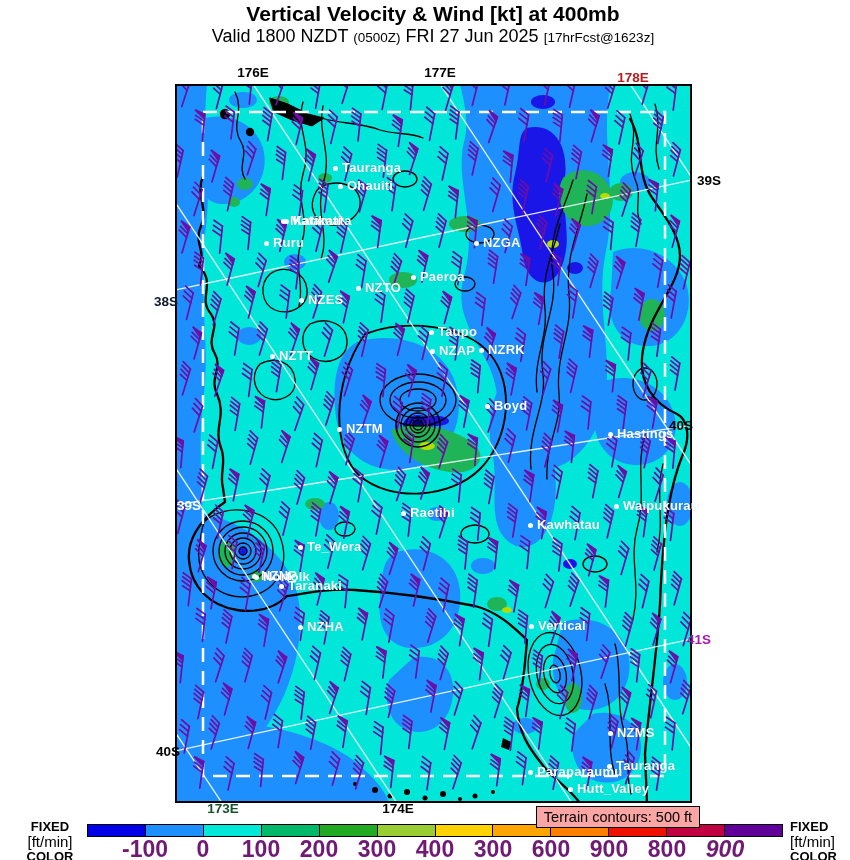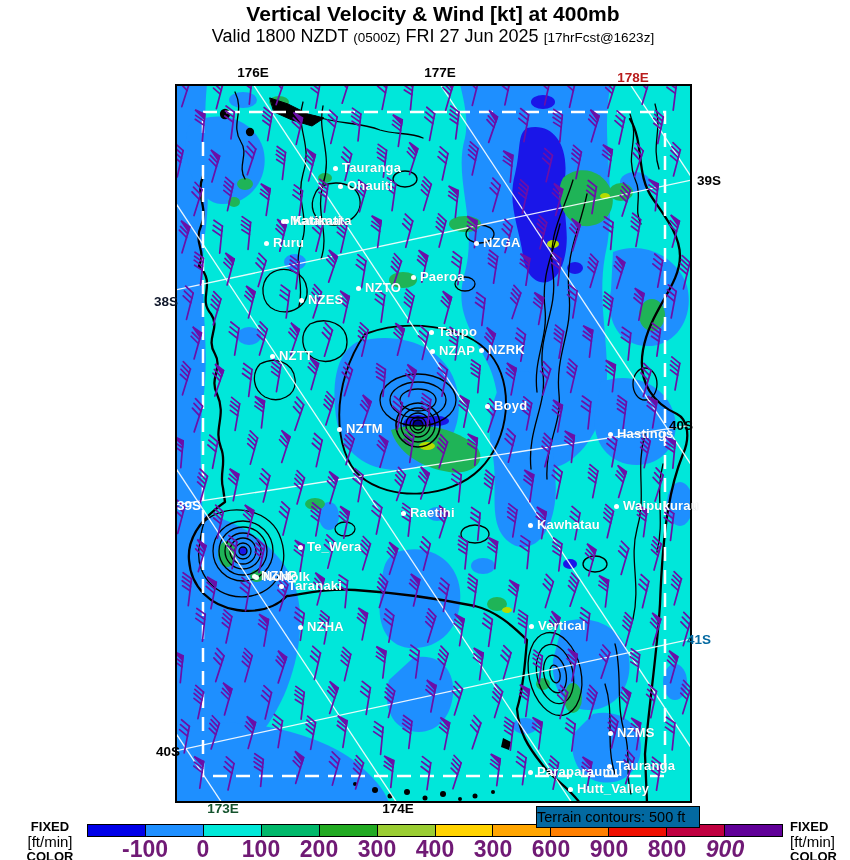--- a/index.html
+++ b/index.html
@@ -18,21 +18,21 @@
   #site-layer{position:absolute;left:0;top:0;width:100%;height:100%;margin-top:46px;}
   .site{position:absolute;height:14px;white-space:nowrap;color:#fff;
     font-size:13px;font-weight:bold;letter-spacing:.2px;text-shadow:0 0 1px rgba(0,0,0,.25);}
   .site .dot{position:absolute;left:0;top:3px;width:5px;height:5px;border-radius:50%;background:#fff;}
   .site .nm{position:absolute;left:9px;top:-3px;}
   
   #annotation-layer{position:absolute;left:0;top:0;width:850px;height:860px;pointer-events:none;}
   .grid-label{position:absolute;transform:translate(-50%,-50%);font-size:13.5px;font-weight:bold;white-space:nowrap;}
   
   #terrain-note{position:absolute;left:536px;top:806px;width:162px;height:20px;border:1.5px solid #000;
-    background:#0369a1;font-size:14.5px;text-align:left;line-height:20px;color:#000;z-index:6;}
+    background:#fca5a5;font-size:14.5px;text-align:center;line-height:20px;color:#000;z-index:6;}
   
   #colorbar{position:absolute;left:87px;top:824px;width:696px;height:13px;border:1px solid #000;
     box-sizing:border-box;display:flex;z-index:5;}
   .cb-seg{flex:1 1 0;height:100%;border-right:1px solid #000;}
   .cb-seg:last-child{border-right:none;}
   .cb-tick{position:absolute;top:836px;transform:translateX(-50%);font-size:23px;font-weight:bold;color:#701a75;}
   .fixed-block{position:absolute;top:820px;width:72px;text-align:center;color:#000;line-height:1;}
   .fixed-block .fa{font-size:13px;font-weight:bold;display:block;}
   .fixed-block .fb{font-size:15px;display:block;margin:1px 0;}
   #fixed-left{left:14px;}
@@ -2306,21 +2306,21 @@
 
   <div id="annotation-layer">
       <div class="grid-label" style="left: 253px; top: 72px; color: rgb(0, 0, 0);">176E</div>
       <div class="grid-label" style="left: 440px; top: 72px; color: rgb(0, 0, 0);">177E</div>
       <div class="grid-label" style="left: 633px; top: 77px; color: #b91c1c;">178E</div>
       <div class="grid-label" style="left: 166px; top: 301px; color: #0f172a;">38S</div>
       <div class="grid-label" style="left: 709px; top: 180px; color: rgb(0, 0, 0);">39S</div>
       <div class="grid-label" style="left: 189px; top: 505px; color: rgb(255, 255, 255);">39S</div>
       <div class="grid-label" style="left: 681px; top: 425px; color: rgb(0, 0, 0);">40S</div>
       <div class="grid-label" style="left: 168px; top: 751px; color: rgb(0, 0, 0);">40S</div>
-      <div class="grid-label" style="left: 699px; top: 639px; color: #0369a1;">41S</div>
+      <div class="grid-label" style="left: 699px; top: 639px; color: #a21caf;">41S</div>
       <div class="grid-label" style="left: 223px; top: 808px; color: #14532d; text-align: center;">173E</div>
       <div class="grid-label" style="left: 398px; top: 808px; color: rgb(0, 0, 0);">174E</div>
     </div>
 
   <div id="terrain-note">Terrain contours: 500 ft</div>
 
   <div id="colorbar">
       <div class="cb-seg" style="background: rgb(0, 0, 232);"></div>
       <div class="cb-seg" style="background: rgb(30, 143, 255);"></div>
       <div class="cb-seg" style="background: rgb(0, 232, 216);"></div>

